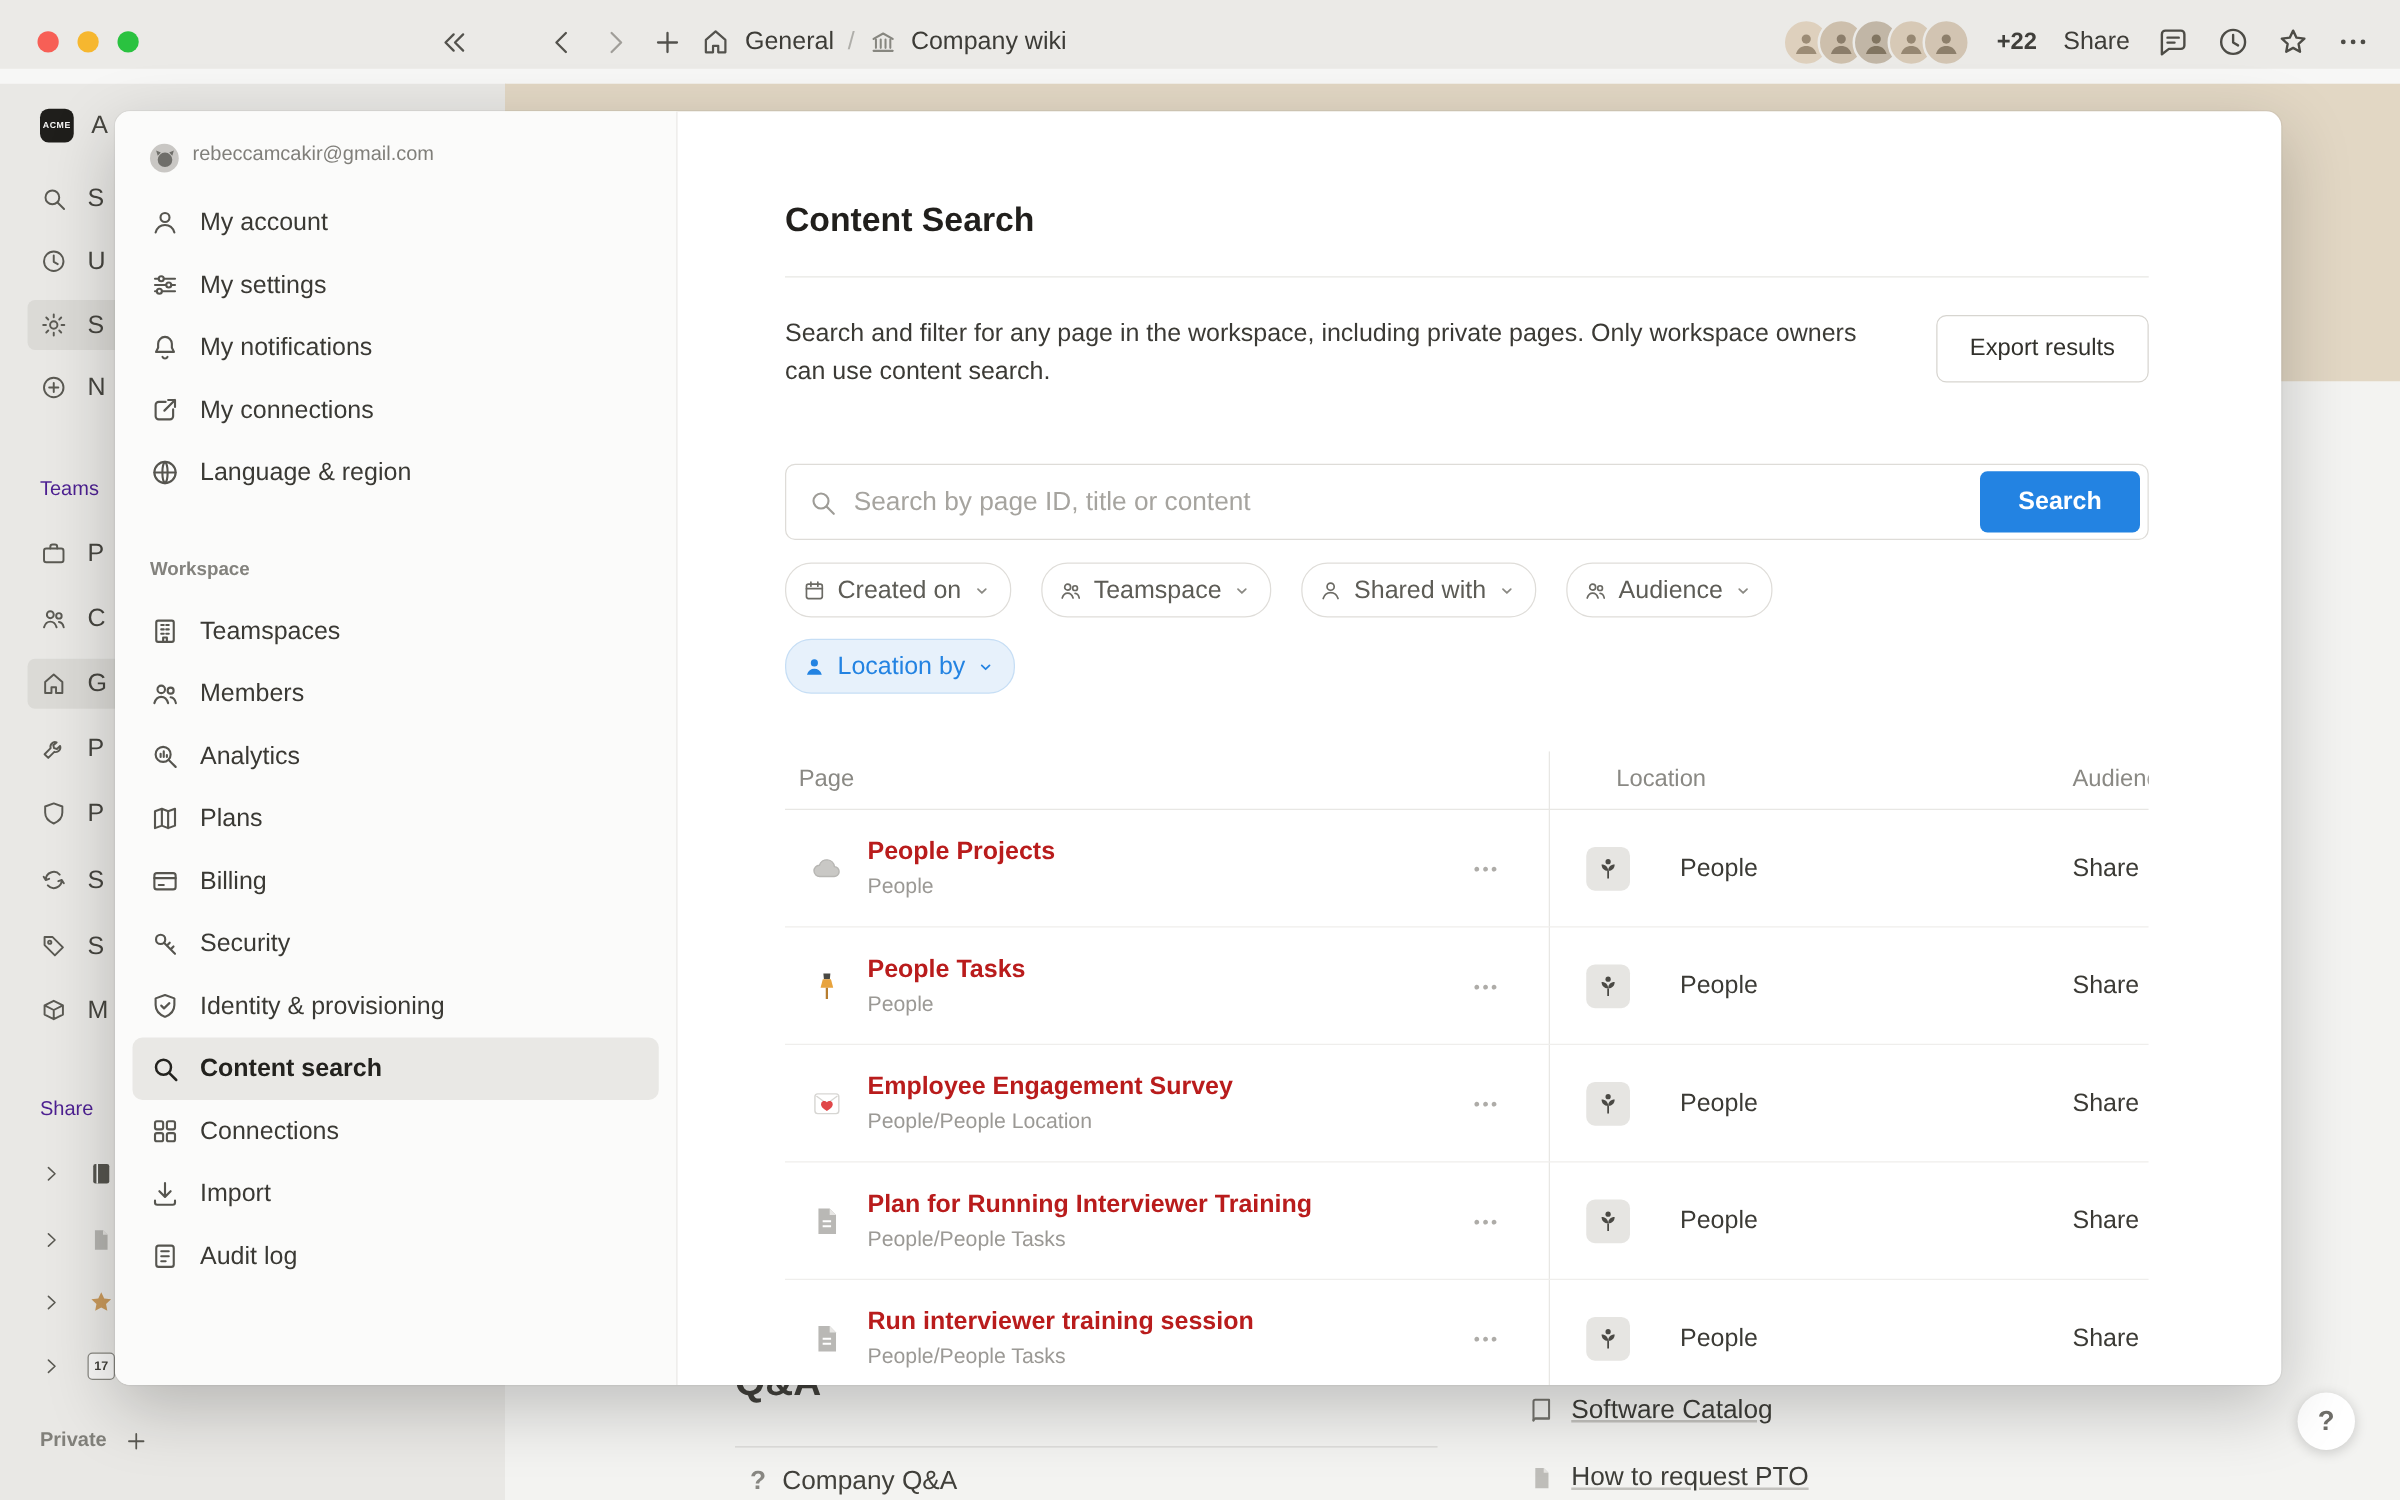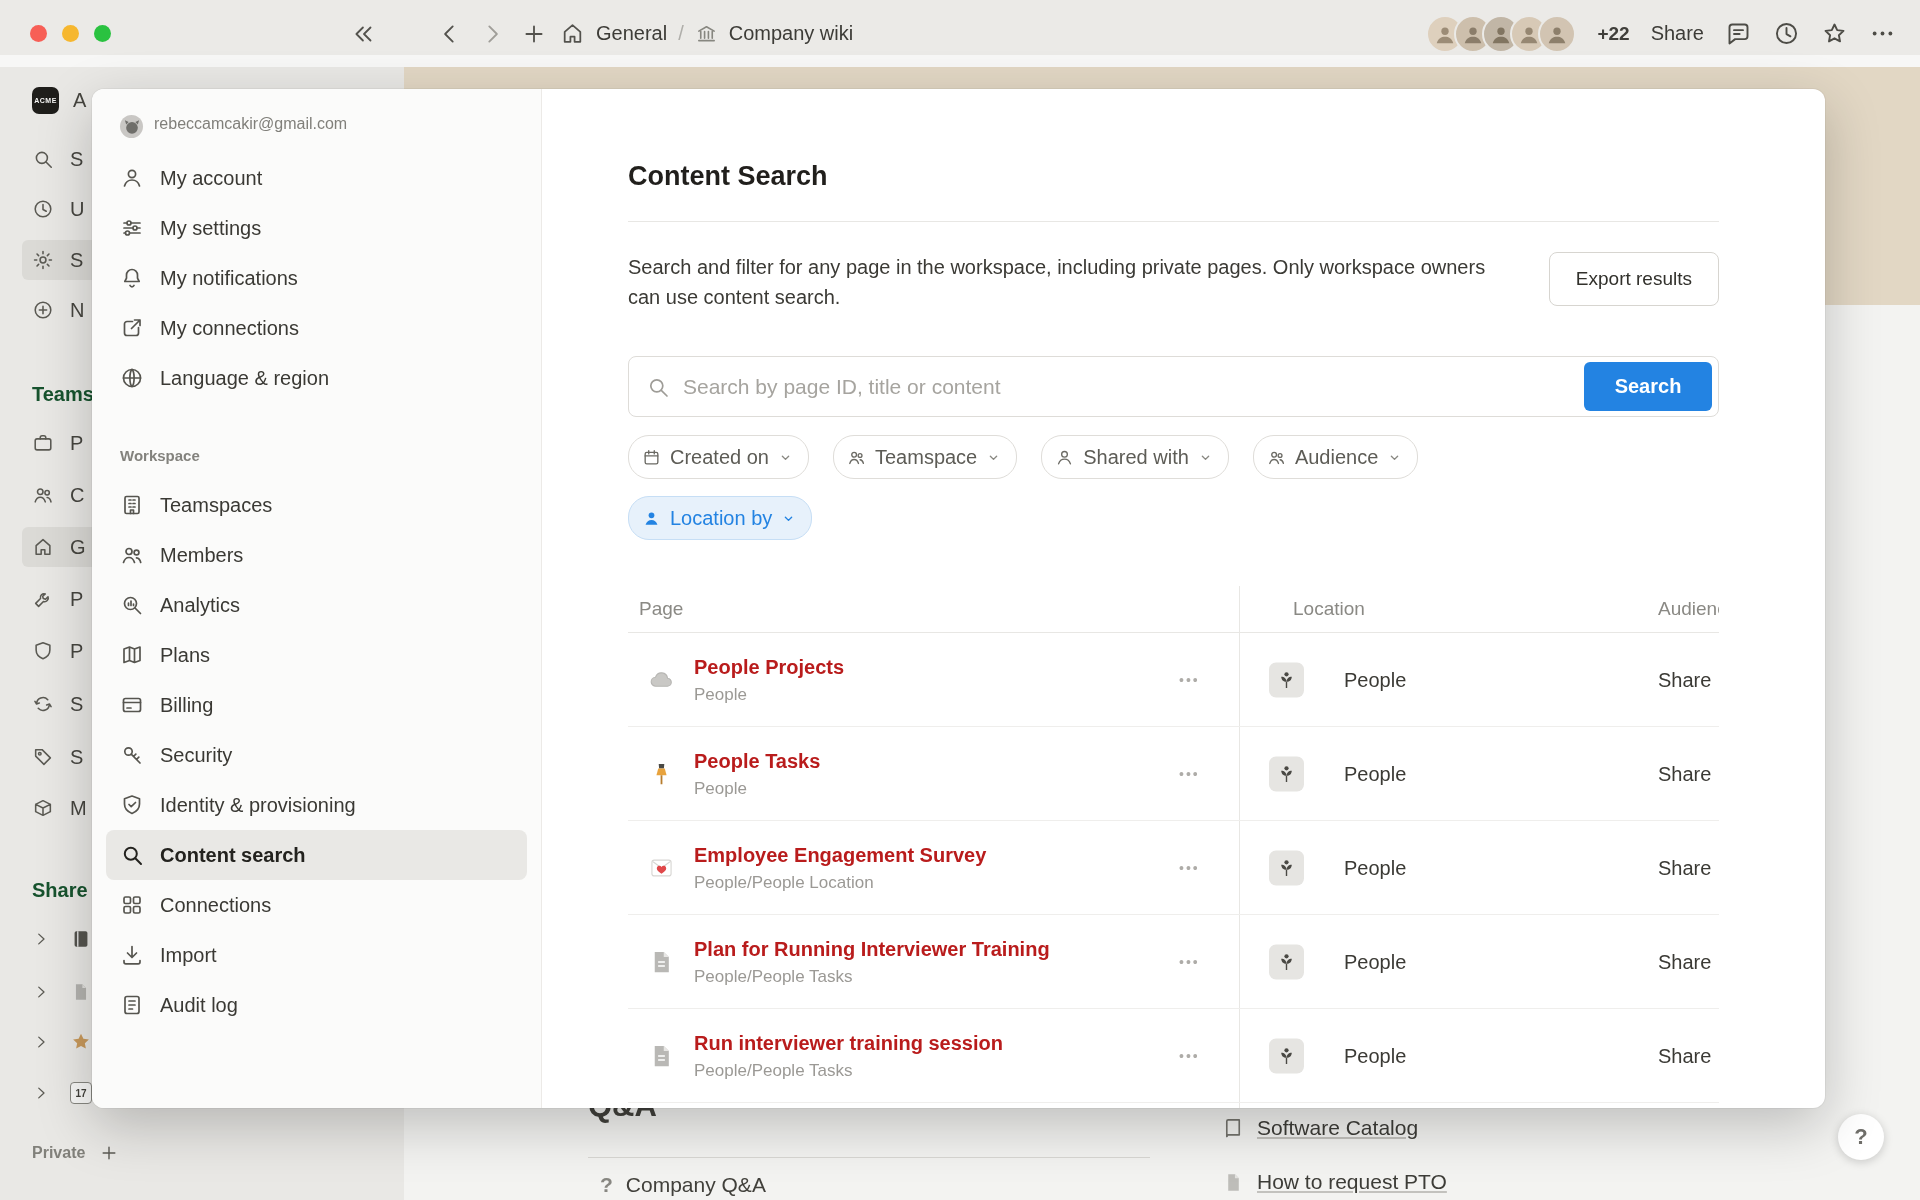--- a/index.html
+++ b/index.html
@@ -22,21 +22,21 @@
   .av{width:34px;height:34px;border-radius:50%;margin-left:-10px;border:2px solid #f3f2f0;display:flex;align-items:center;justify-content:center;overflow:hidden}
   .ovf{font-size:19px;font-weight:700;color:#3f3e3a}
   .sharelbl{font-size:20px;color:#3b3a36;cursor:pointer}
 
   
   .sidebar{position:absolute;top:67px;left:0;width:404px;bottom:0;background:#f1f0ee;border-right:1px solid #e7e6e3;z-index:1}
   .srow{position:absolute;left:22px;width:362px;height:40px;display:flex;align-items:center;gap:14px;
         padding:0 10px;border-radius:6px;box-sizing:border-box;color:#45443f;font-size:20px;cursor:pointer}
   .srow .ic{width:24px;display:flex;color:#5b5a54}
   .srow.sel{background:#e2e1de}
-  .shead{position:absolute;left:32px;font-size:20px;font-weight:700;color:#14532d}
+  .shead{position:absolute;left:32px;font-size:16px;font-weight:400;color:#4c1d95}
   .logo{width:27px;height:27px;border-radius:7px;background:#1c1b19;color:#fff;font-size:7px;font-weight:700;
         display:flex;align-items:center;justify-content:center;letter-spacing:.5px}
   .cal17{width:22px;height:22px;border:1.5px solid #8a8984;border-radius:4px;background:#fff;display:flex;align-items:center;justify-content:center;
          font-size:10px;font-weight:700;color:#3f3e39;box-sizing:border-box}
 
   
   .main-bg{position:absolute;top:67px;left:404px;right:0;bottom:0;background:#fbfbfa;z-index:1}
   .cover{position:absolute;top:0;left:0;right:0;height:238px;background:#e9decb}
   .qa-h{position:absolute;left:184px;top:1021px;font-size:31px;font-weight:700;color:#41403b}
   .qa-div{position:absolute;left:184px;top:1090px;width:562px;height:1px;background:#dfdedb}
@@ -66,21 +66,21 @@
   .nhead{margin:44px 14px 16px;font-size:15px;font-weight:600;color:#83827d}
 
   .mcontent{flex:1;padding:70px 0 0 86px;box-sizing:border-box;position:relative;overflow:hidden}
   .col{width:1091px}
   .mtitle{font-size:27px;font-weight:700;color:#211f1c;line-height:34px}
   .hr{height:1px;background:#e8e7e4;margin-top:28px}
   .desc-row{display:flex;justify-content:space-between;align-items:flex-start;margin-top:30px}
   .desc{width:880px;font-size:20px;line-height:30px;color:#3b3a35}
   .export-btn{height:54px;padding:0 26px;border:1px solid #d7d5d0;border-radius:8px;background:#fff;font-size:19px;
               font-weight:500;color:#32312c;font-family:inherit;cursor:pointer}
-  .searchbar{margin-top:44px;height:61px;border:1.5px solid #dedcd8;border-radius:8px;position:relative;
+  .searchbar{margin-top:59px;height:61px;border:1.5px solid #dedcd8;border-radius:8px;position:relative;
              display:flex;align-items:center;box-sizing:border-box;background:#fff}
   .sb-ico{position:absolute;left:17px;top:18px;color:#9e9c97}
   .sb-input{border:0;outline:0;background:transparent;flex:1;margin:0 150px 0 52px;font-size:21px;color:#33322d;font-family:inherit}
   .sb-input::placeholder{color:#a6a49f}
   .sb-btn{position:absolute;right:6px;top:5px;height:49px;width:128px;border:0;border-radius:6px;background:#2383e2;
           color:#fff;font-size:20px;font-weight:600;font-family:inherit;cursor:pointer}
   .chips{display:flex;gap:24px;margin-top:18px}
   .chips.second{margin-top:17px}
   .chip{height:42px;border:1px solid #dfddd9;border-radius:21px;display:flex;align-items:center;gap:9px;
         padding:0 15px 0 13px;font-size:20px;color:#5d5c56;background:#fff;cursor:pointer;white-space:nowrap}

